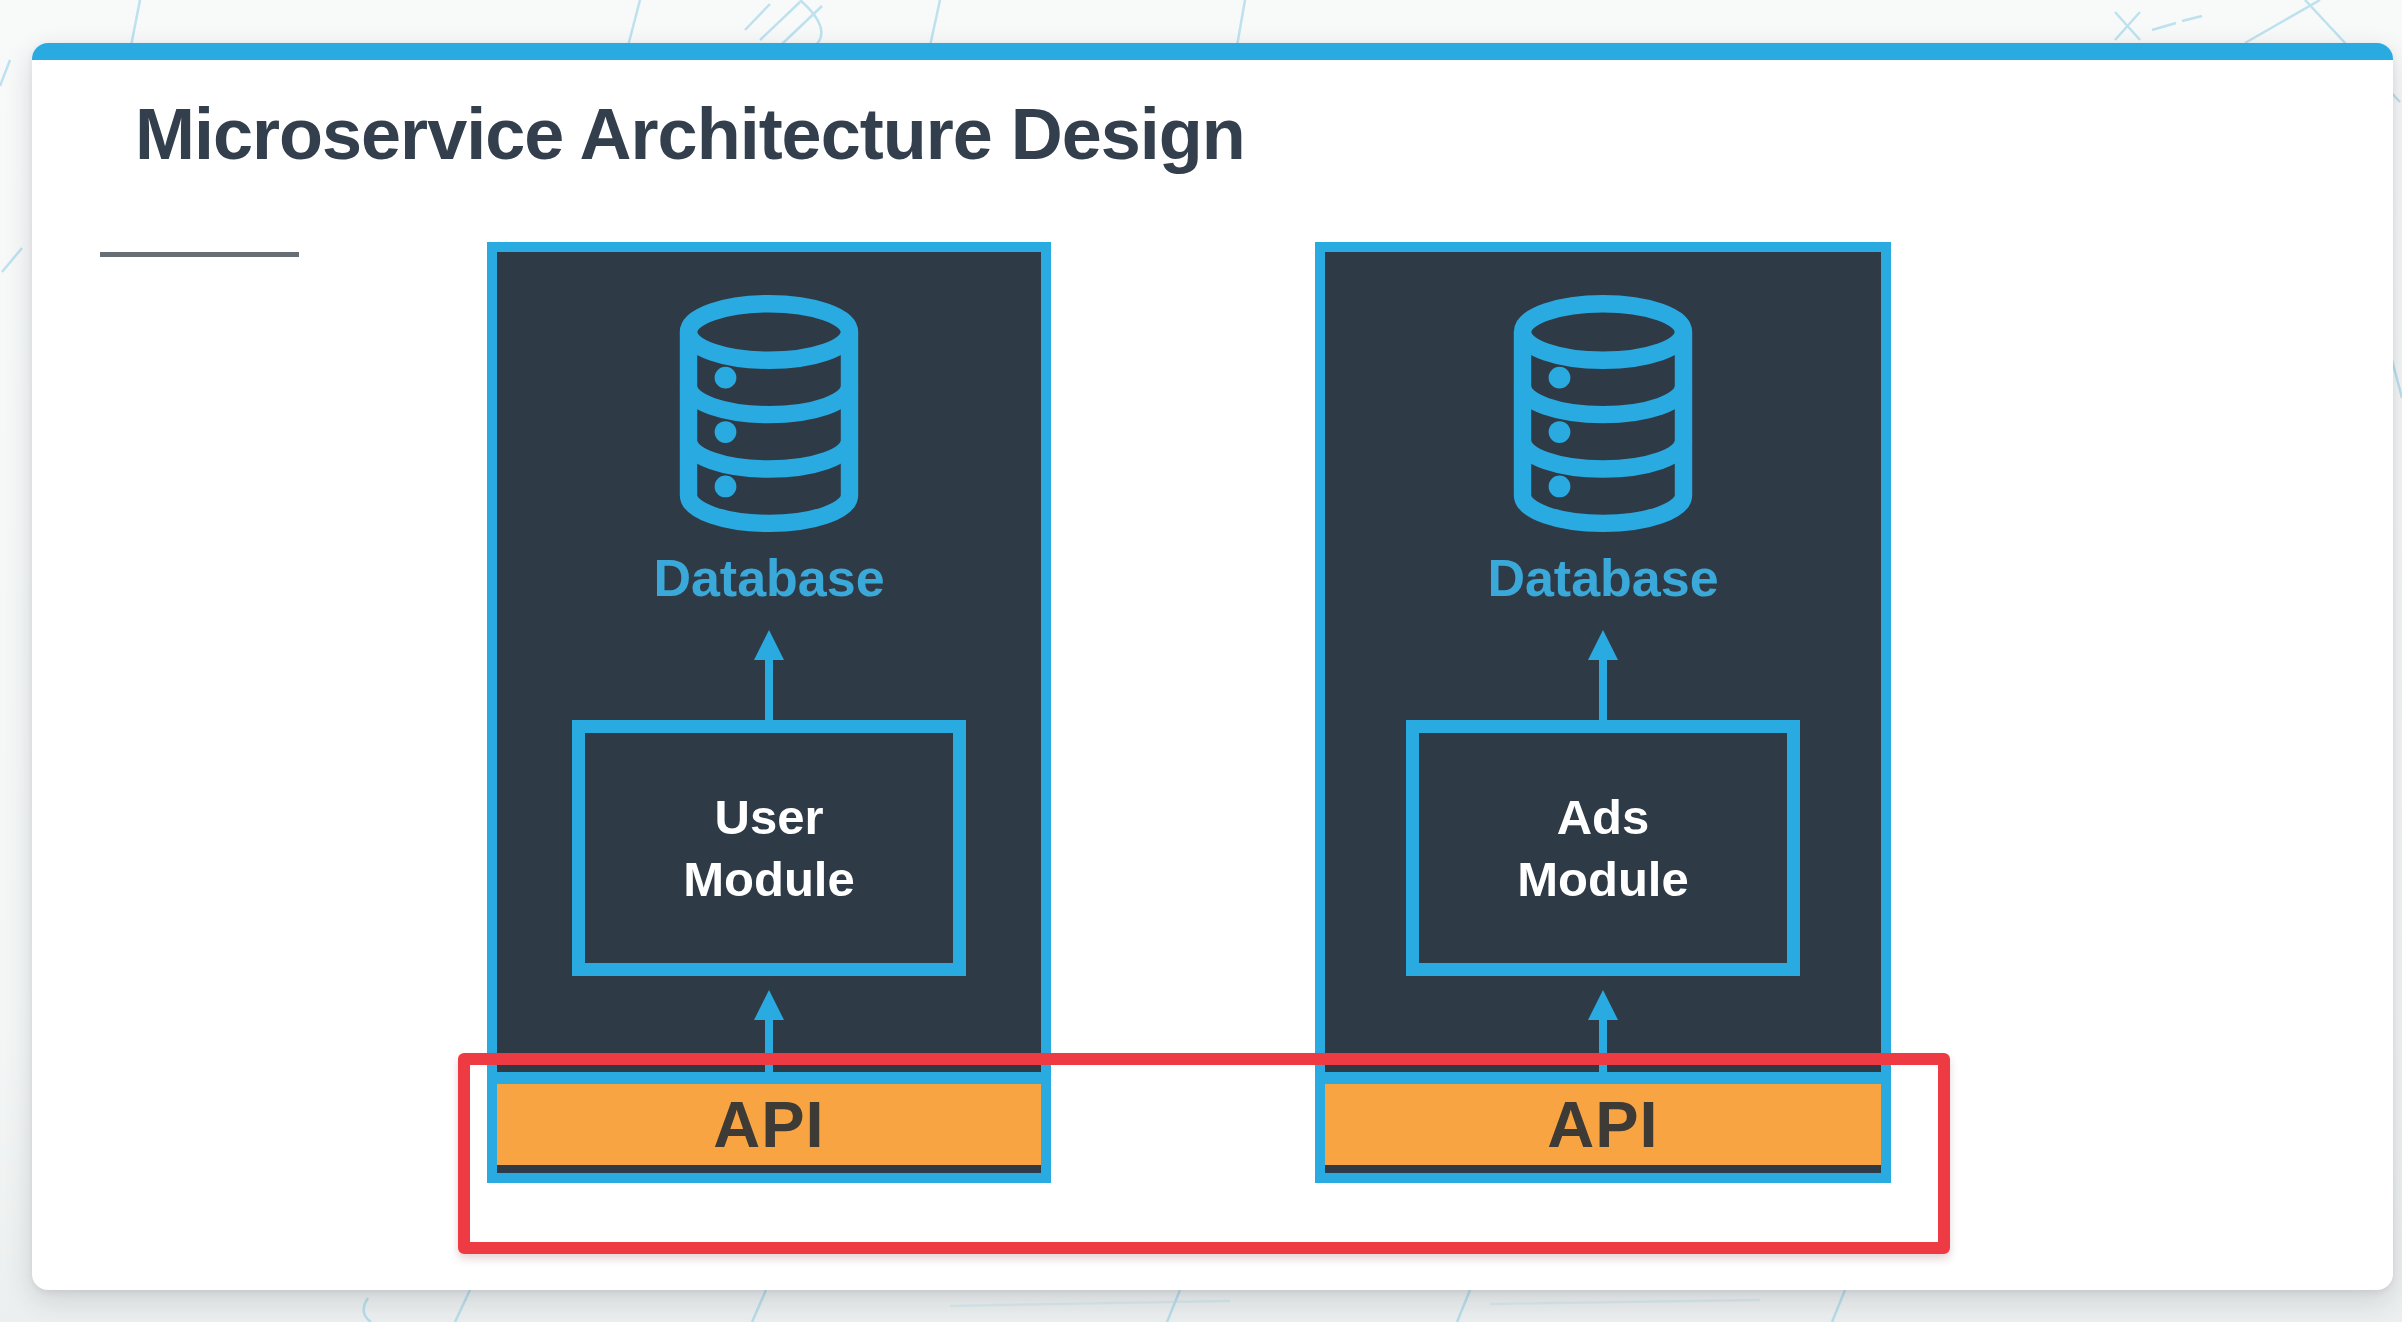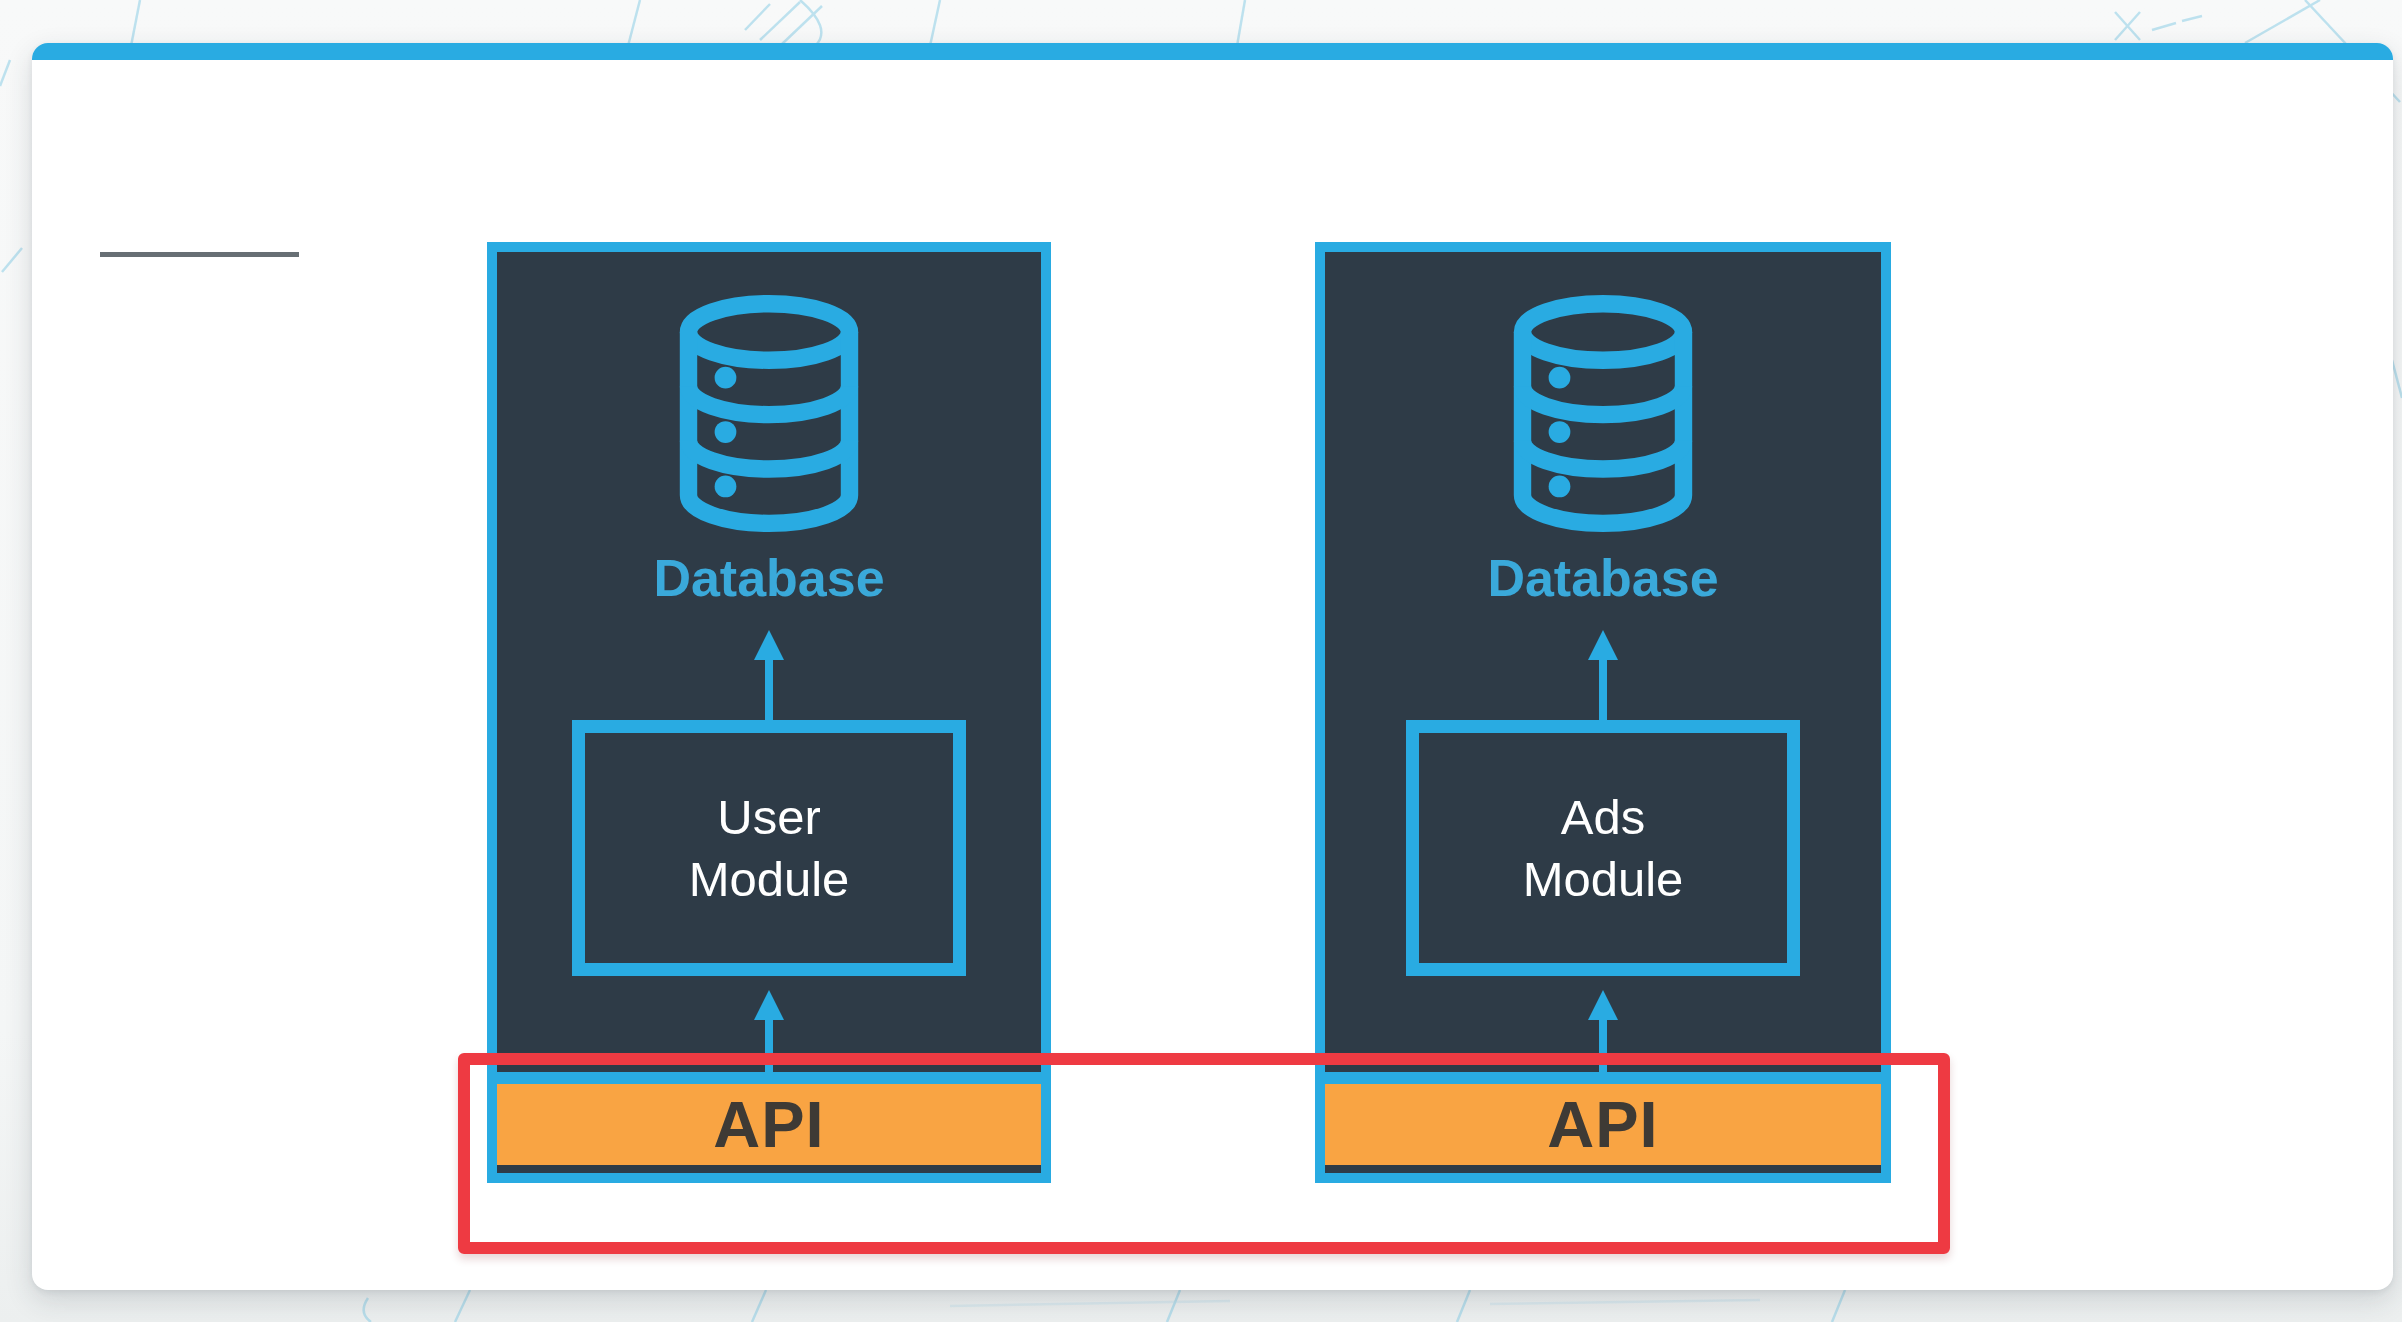--- a/index.html
+++ b/index.html
@@ -44,21 +44,21 @@
   .arrow.a1{ top:378px; }
   .arrow.a2{ top:738px; }
 
   .module-box{
     position:absolute; top:468px; left:50%; transform:translateX(-50%);
     width:394px; height:256px; box-sizing:border-box;
     border:13px solid #29abe2; background:#2e3b47;
     display:flex; align-items:center; justify-content:center;
   }
   .module-label{
-    text-align:center; color:#ffffff; font-size:49px; font-weight:400; line-height:1.27;
+    text-align:center; color:#ffffff; font-size:49px; font-weight:700; line-height:1.27;
   }
   .module-label span{ display:block; }
 
   .api-divider{
     position:absolute; left:0; right:0; bottom:89px; height:12px; background:#29abe2;
   }
   .api-bar{
     position:absolute; left:0; right:0; bottom:8px; height:81px;
     background:#f9a443; display:flex; align-items:center; justify-content:center;
   }
@@ -99,20 +99,21 @@
     <path d="M766 1290 L752 1322"></path>
     <path d="M1180 1290 L1167 1322"></path>
     <path d="M1470 1290 L1457 1322"></path>
     <path d="M1845 1290 L1832 1322"></path>
     <path d="M950 1306 L1230 1301" opacity="0.35"></path>
     <path d="M1490 1304 L1760 1300" opacity="0.35"></path>
   </svg>
 
   <div class="card">
     <div class="accent-bar"></div>
+    <h1 class="slide-title">Microservice Architecture Design</h1>
     <div class="title-underline"></div>
   </div>
 
   <div class="service s1">
     <svg class="db-icon" width="218" height="248" viewBox="0 0 200 228">
       <g fill="none" stroke="#29abe2" stroke-width="16">
         <ellipse cx="100" cy="34" rx="74" ry="26"></ellipse>
         <path d="M26 34 V184 A74 26 0 0 0 174 184 V34"></path>
         <path d="M26 84 A74 26 0 0 0 174 84"></path>
         <path d="M26 134 A74 26 0 0 0 174 134"></path>

